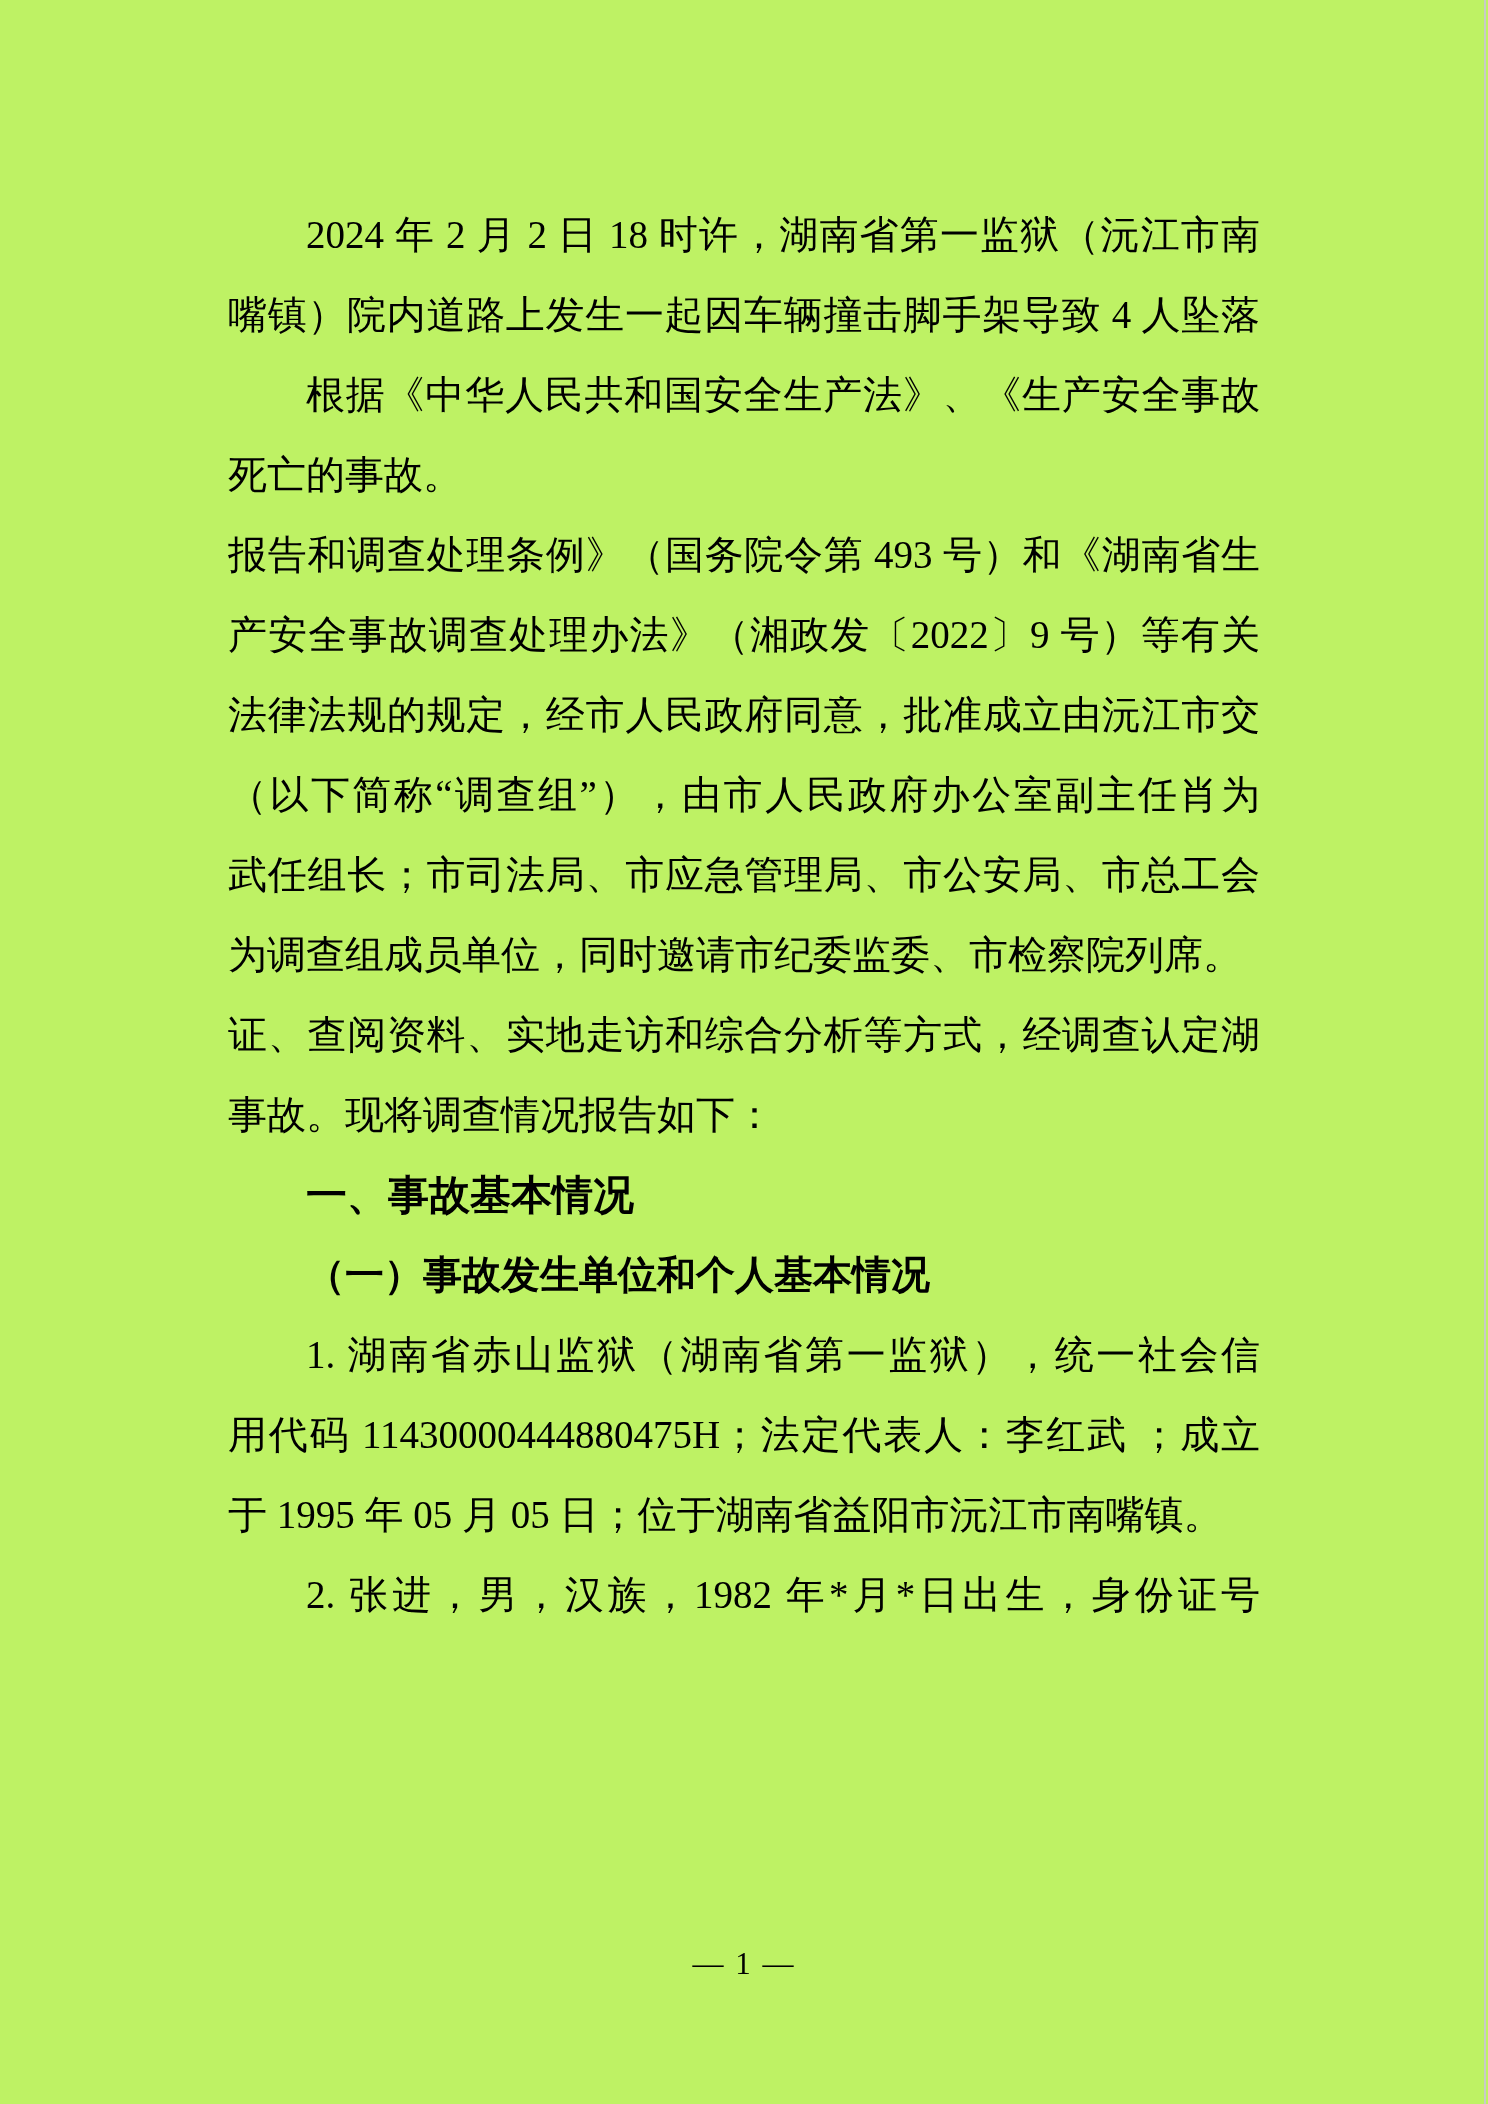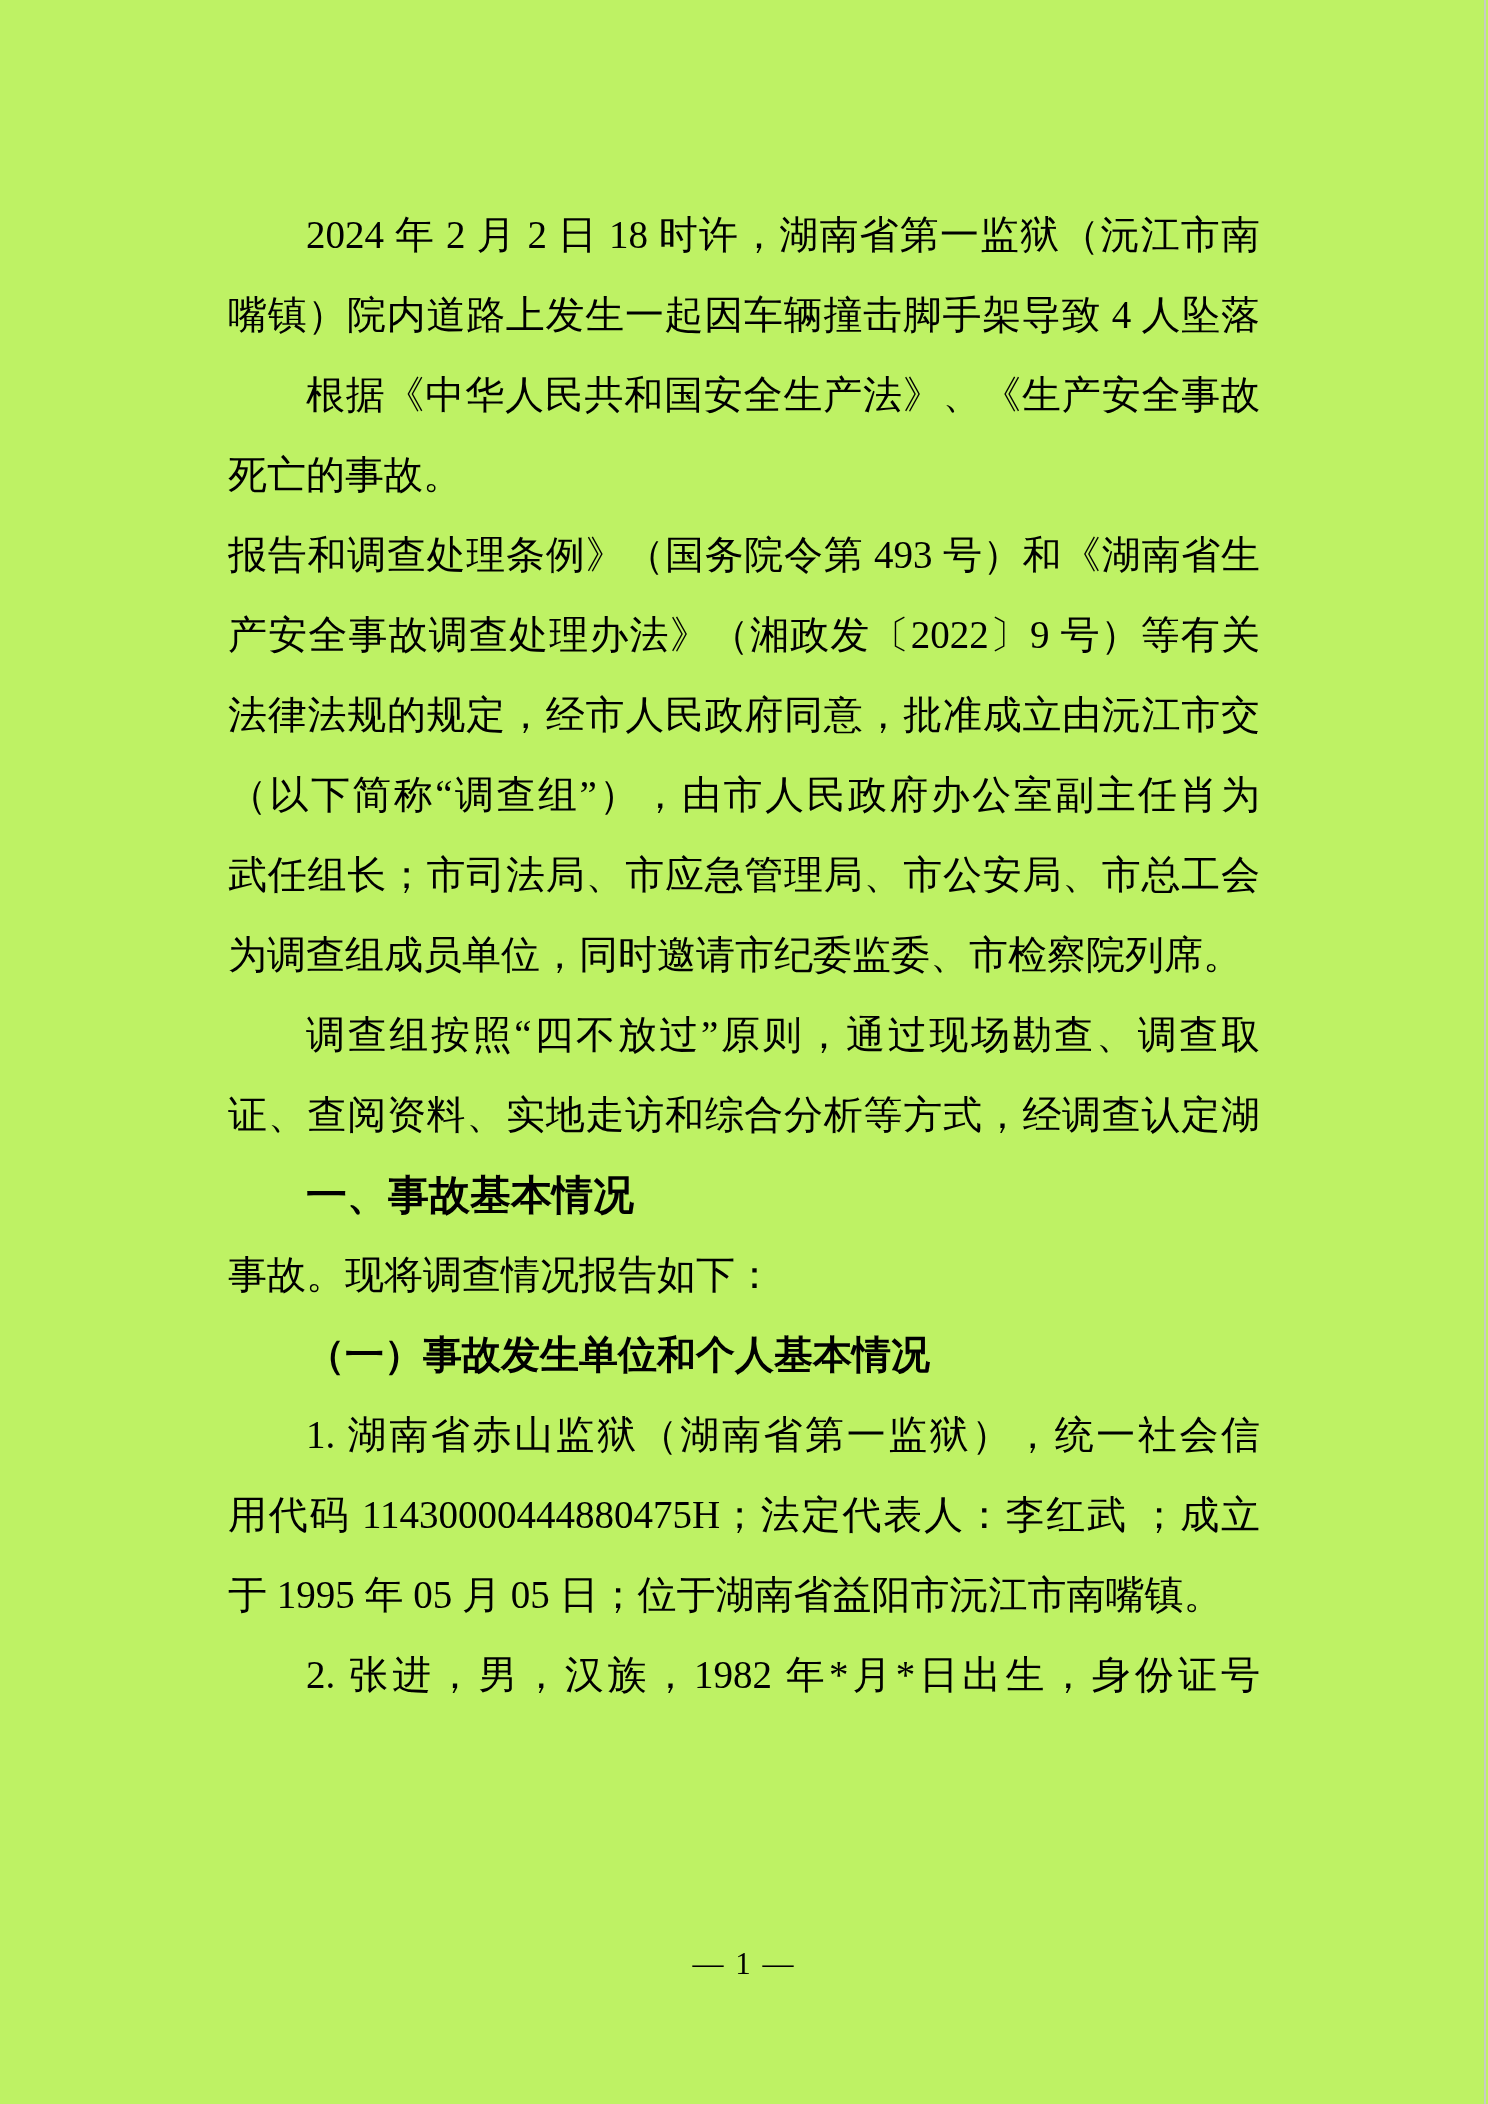--- a/index.html
+++ b/index.html
@@ -75,24 +75,23 @@
       <div class="line justify indent">2024 年 2 月 2 日 18 时许，湖南省第一监狱（沅江市南</div>
       <div class="line justify">嘴镇）院内道路上发生一起因车辆撞击脚手架导致 4 人坠落</div>
       <div class="line justify indent">根据《中华人民共和国安全生产法》、《生产安全事故</div>
       <div class="line">死亡的事故。</div>
       <div class="line justify">报告和调查处理条例》（国务院令第 493 号）和《湖南省生</div>
       <div class="line justify">产安全事故调查处理办法》（湘政发〔2022〕9 号）等有关</div>
       <div class="line justify">法律法规的规定，经市人民政府同意，批准成立由沅江市交</div>
       <div class="line justify">（以下简称“调查组”），由市人民政府办公室副主任肖为</div>
       <div class="line justify">武任组长；市司法局、市应急管理局、市公安局、市总工会</div>
       <div class="line">为调查组成员单位，同时邀请市纪委监委、市检察院列席。</div>
-      <div class="line justify indent">调查组按照“四不放过”原则，通过现场勘查、调查取</div>
       <div class="line justify">证、查阅资料、实地走访和综合分析等方式，经调查认定湖</div>
+      <div class="line">事故。现将调查情况报告如下：</div>
       <div class="line indent h1">一、事故基本情况</div>
-      <div class="line">事故。现将调查情况报告如下：</div>
       <div class="line indent h2">（一）事故发生单位和个人基本情况</div>
       <div class="line justify indent">1. 湖南省赤山监狱（湖南省第一监狱），统一社会信</div>
       <div class="line justify">用代码 11430000444880475H；法定代表人：李红武 ；成立</div>
       <div class="line">于 1995 年 05 月 05 日；位于湖南省益阳市沅江市南嘴镇。</div>
       <div class="line justify indent">2. 张进，男，汉族，1982 年*月*日出生，身份证号</div>
     </div>
   <div class="footer">— 1 —</div>
   <div class="page-edge"></div>
 </div>
 

